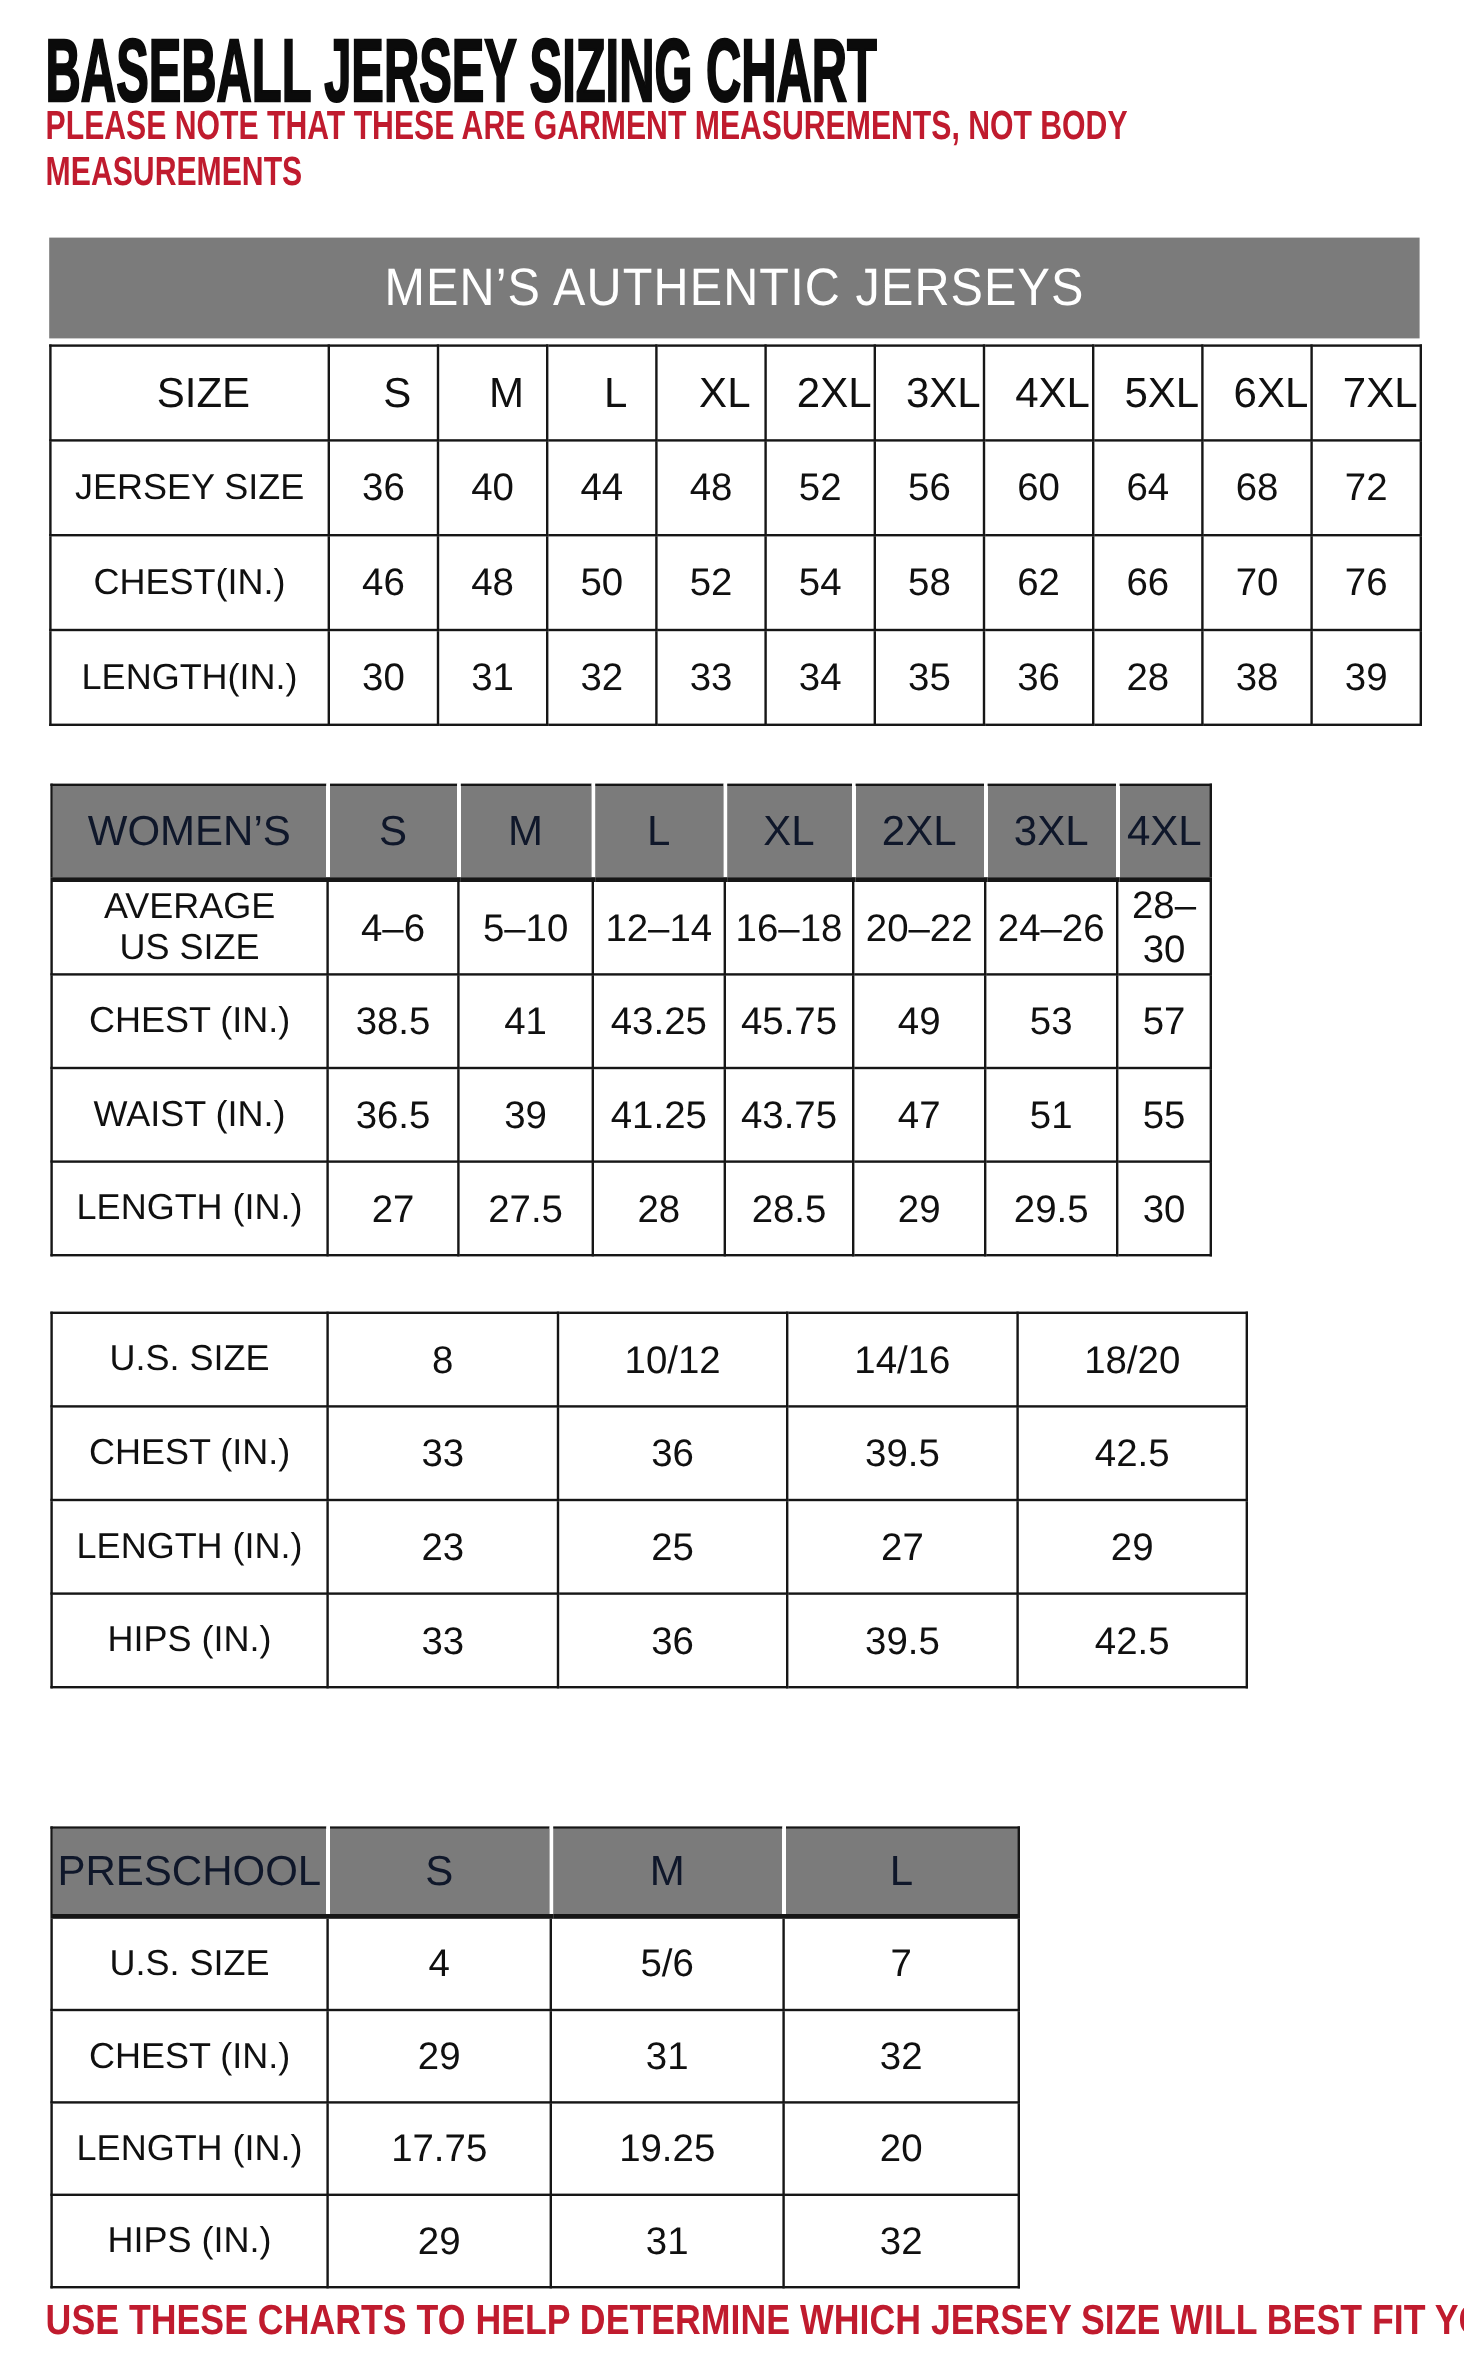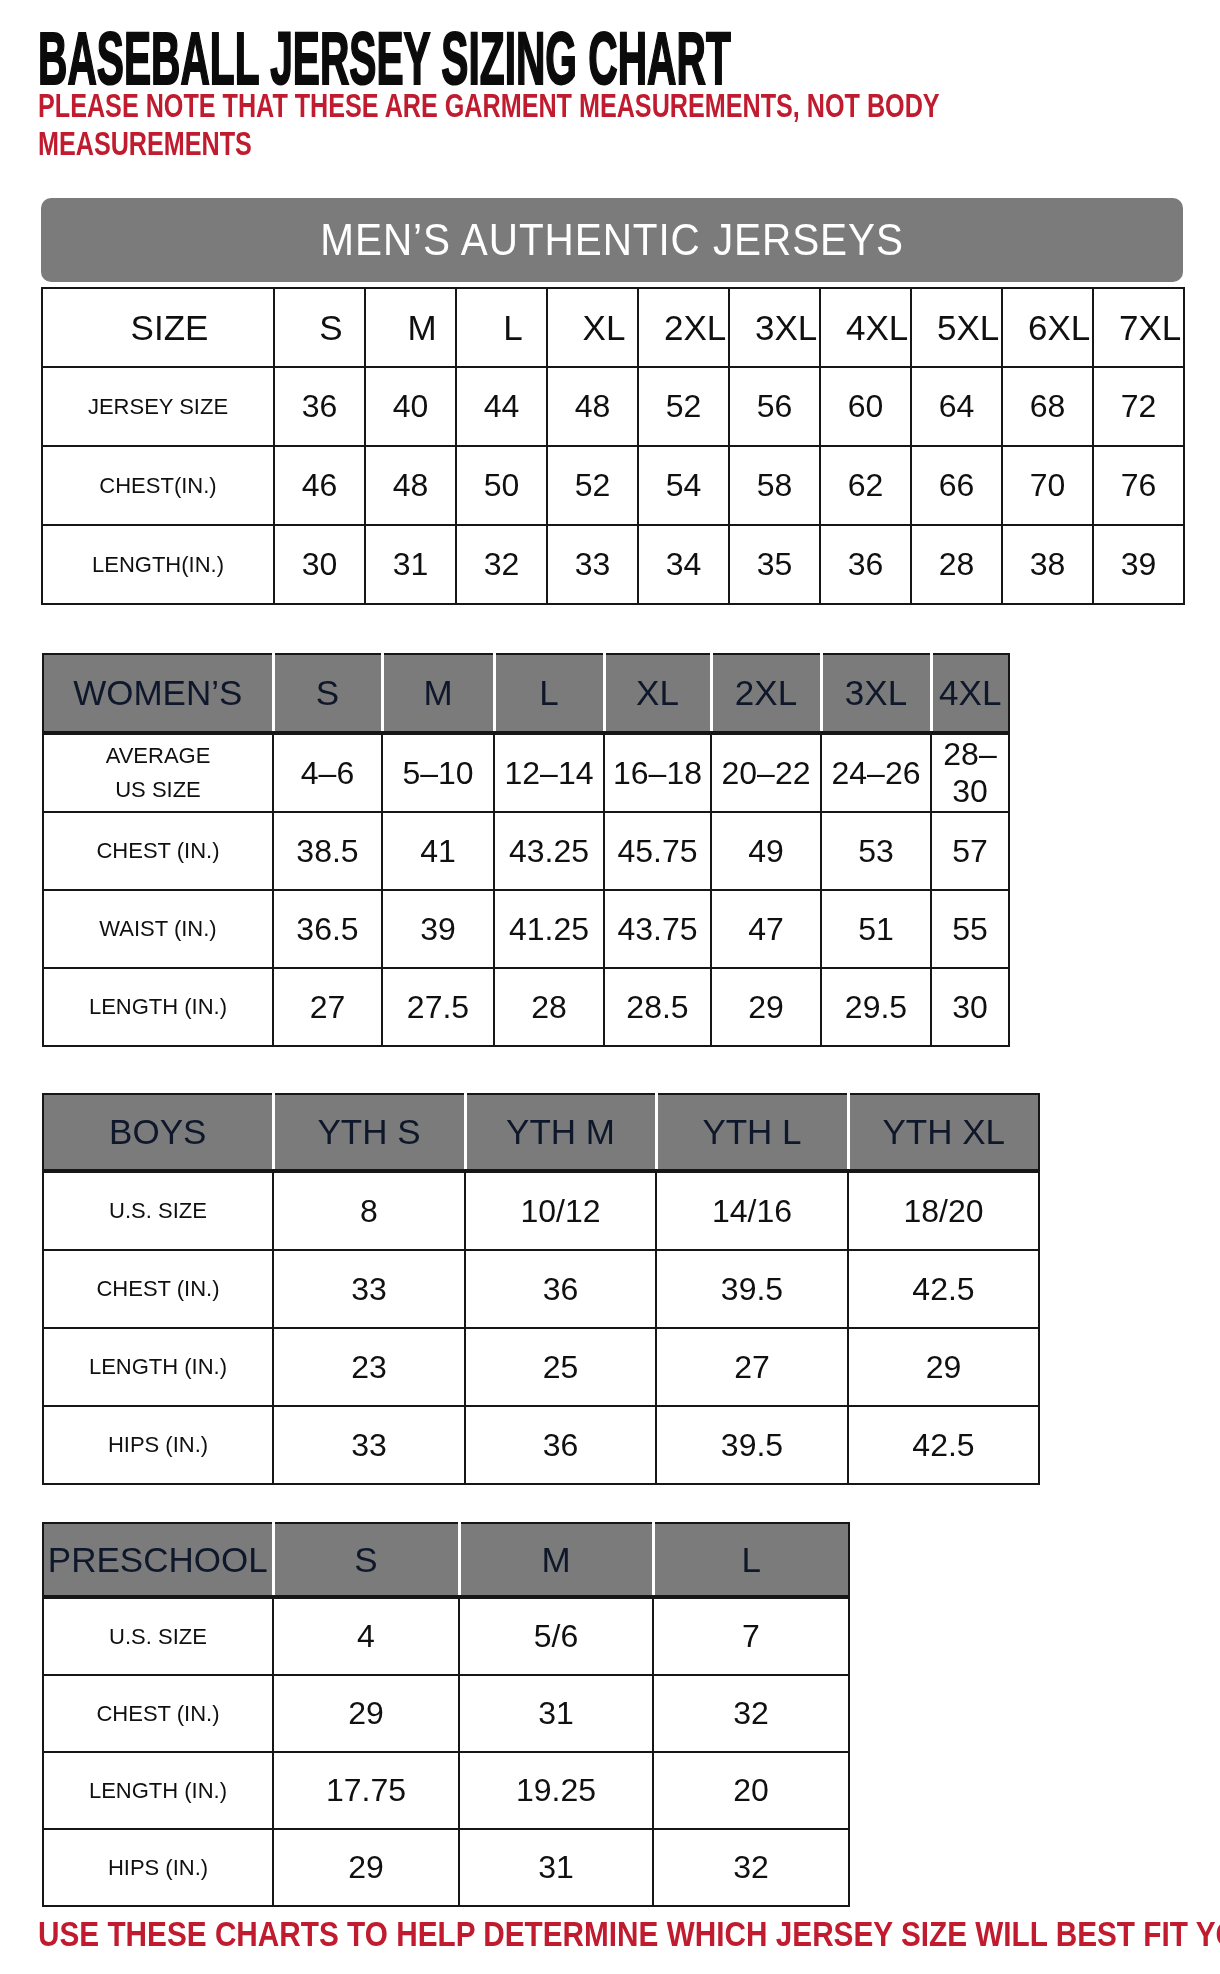--- a/index.html
+++ b/index.html
@@ -19,34 +19,34 @@
     font-size:34px; font-weight:700; line-height:38px;
     transform:scaleX(0.74); transform-origin:0 0; white-space:nowrap;
   }
   .footer-note {
     position:absolute; left:38px; top:1914px;
     font-size:35px; font-weight:700; white-space:nowrap;
     transform:scaleX(0.85); transform-origin:0 0;
   }
   .mens-bar {
     position:absolute; left:41px; top:198px; width:1142px; height:84px;
-    display:flex; align-items:center; justify-content:center;border-radius:10px;
+    display:flex; align-items:center; justify-content:center;
   }
   .mens-bar .bar-text {
     color:#fff; font-size:44px; font-weight:400; letter-spacing:1px;
     transform:scaleX(0.92); white-space:nowrap;
   }
   table.tbl {
     position:absolute; border-collapse:collapse; table-layout:fixed;
   }
   table.tbl td {
     border:2px solid #161616; text-align:center; vertical-align:middle;
     font-size:32px; color:#101010; padding:0 2px; overflow:hidden;
   }
-  table.tbl td.lbl { font-size:22px; line-height:34px; white-space:pre-line; }
+  table.tbl td.lbl { font-size:30px; line-height:34px; white-space:pre-line; }
   table.tbl td.hcell {
     color:#0f172a; font-size:35px; font-weight:400;
     border-right:3px solid #ffffff; border-bottom:4px solid #161616;
   }
   table.tbl td.hcell:last-child { border-right:2px solid #161616; }
   table.mens { left:41px; top:287px; width:1142px; }
   table.mens td { height:77px; }
   table.mens tr.sizerow td { font-size:35px;padding-left:25px; }
   table.womens { left:42px; top:653px; width:966px; }
   table.womens td { height:76px; }
@@ -211,27 +211,20 @@
 
   <table class="tbl boys">
     <colgroup>
       <col style="width:230px">
         <col style="width:192px">
         <col style="width:191px">
         <col style="width:192px">
         <col style="width:191px">
     </colgroup>
     <tbody>
-        <tr>
-      <td class="hcell" style="background:#7b7b7b;">BOYS</td>
-      <td class="hcell" style="background:#7b7b7b;">YTH S</td>
-      <td class="hcell" style="background:#7b7b7b;">YTH M</td>
-      <td class="hcell" style="background:#7b7b7b;">YTH L</td>
-      <td class="hcell" style="background:#7b7b7b;">YTH XL</td>
-    </tr>
     <tr>
       <td class="lbl">U.S. SIZE</td>
       <td>8</td>
       <td>10/12</td>
       <td>14/16</td>
       <td>18/20</td>
     </tr>
     <tr>
       <td class="lbl">CHEST (IN.)</td>
       <td>33</td>

